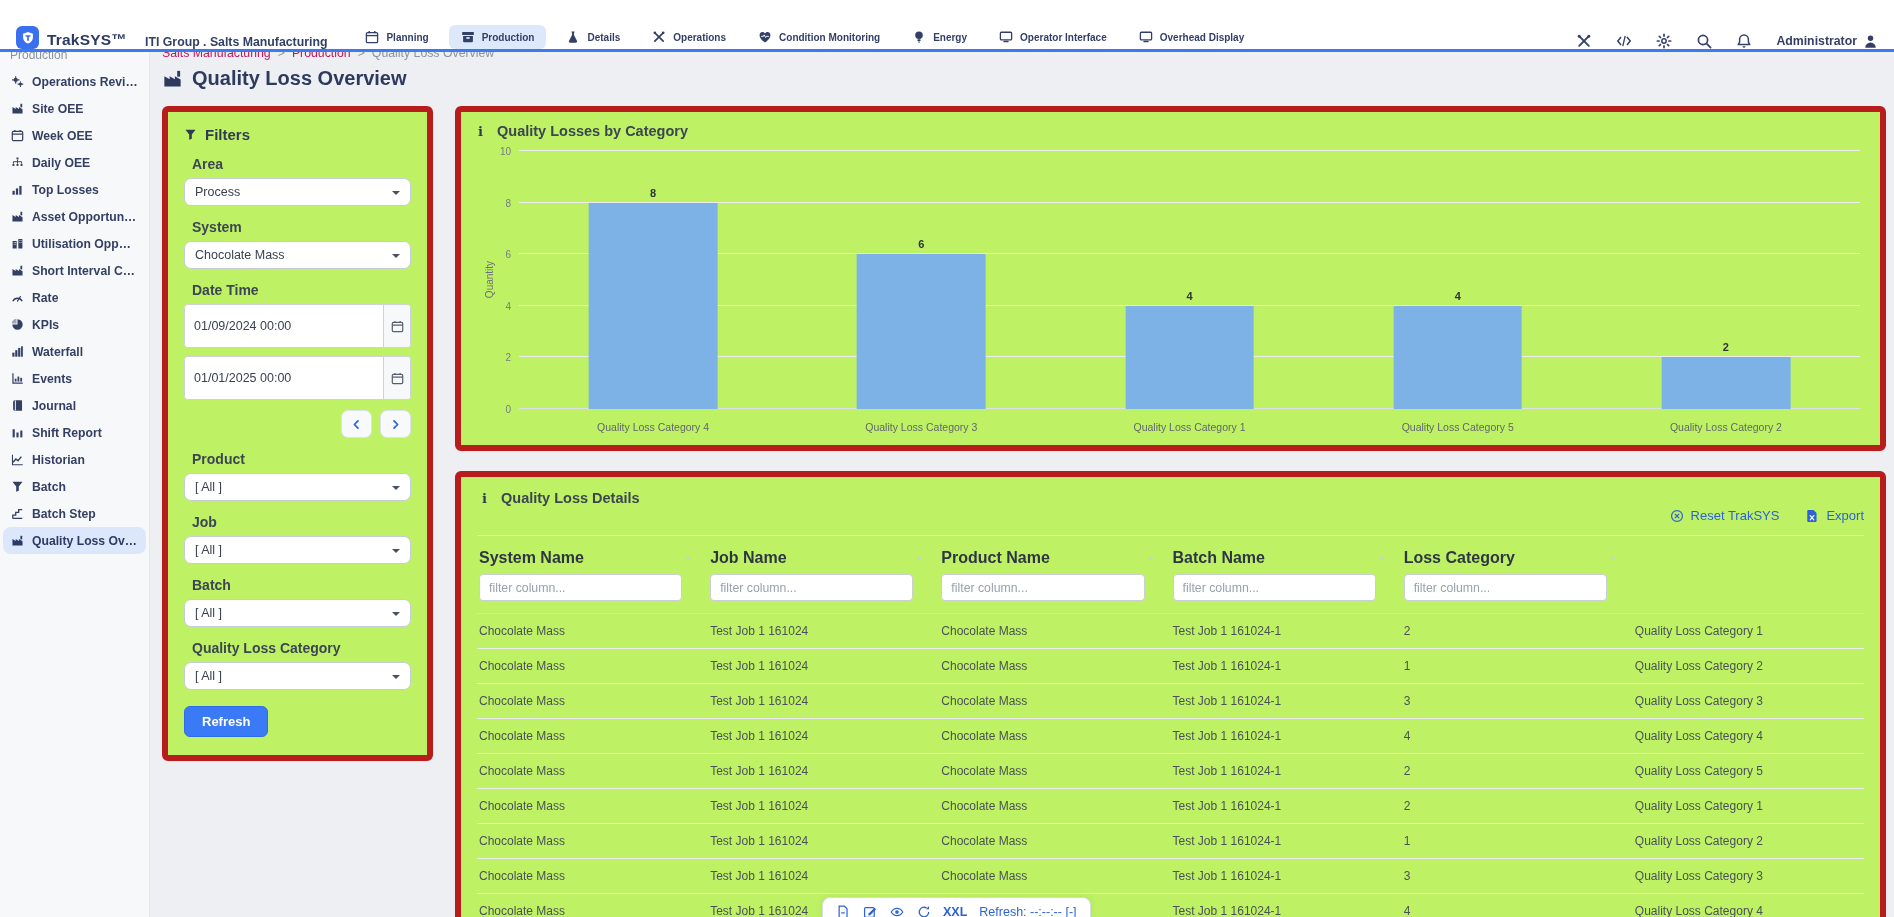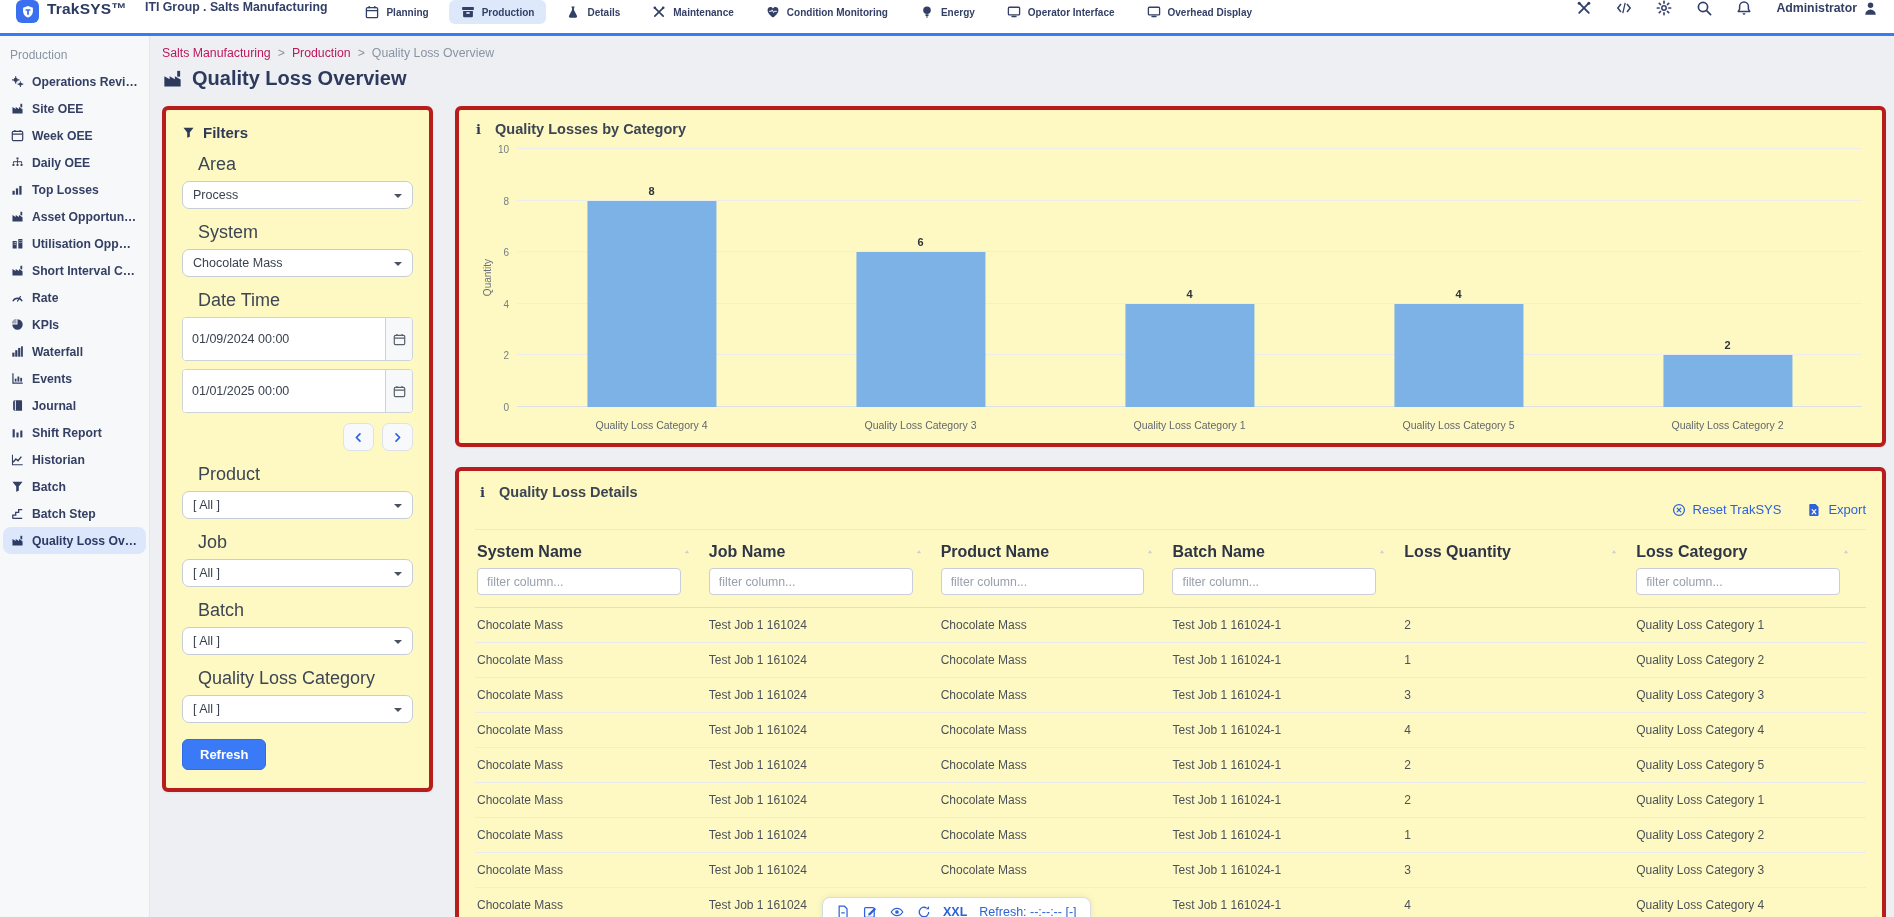--- a/index.html
+++ b/index.html
@@ -1,21 +1,21 @@
 <!DOCTYPE html>
 <html><head>
 <meta charset="utf-8">
 <style>
   *{box-sizing:border-box;margin:0;padding:0}
   html,body{width:1894px;height:917px;overflow:hidden;background:#edeff3;
     font-family:"Liberation Sans",sans-serif;color:#333f63;position:relative}
 
   
-  .topnav{position:absolute;top:0;left:0;right:0;height:36px;background:#fff;
-    border-bottom:3px solid #3b7af0;display:flex;align-items:flex-start;padding:0 16px;z-index:30}
+  .topnav{position:absolute;top:0;left:0;right:0;height:52px;background:#fff;
+    border-bottom:3px solid #3b7af0;display:flex;align-items:flex-end;padding:0 16px;z-index:30}
   .logo{width:23px;height:23px;border-radius:6px;background:#3a6ff0;display:flex;
     align-items:center;justify-content:center;flex:none}
   .logo svg{width:15px;height:15px}
   .brand{font-size:15.5px;font-weight:800;color:#2c3a63;margin-left:8px;letter-spacing:.2px}
   .org{font-size:12.3px;font-weight:600;color:#323f66;margin-left:18px;white-space:nowrap}
   .nav-menu{display:flex;align-items:center;gap:8px;margin-left:26px}
   .nav-item{display:flex;align-items:center;gap:7px;padding:5px 12px;border-radius:6px;
     font-size:10px;font-weight:600;color:#323f66;white-space:nowrap;cursor:pointer}
   .nav-item.active{background:#dde8fb}
   .icn{display:inline-flex;width:1em;height:1em;font-size:14px;color:inherit}
@@ -39,27 +39,27 @@
 
   
   .main{position:absolute;top:36px;left:150px;right:0;bottom:0;padding:0 8px 0 12px;overflow:hidden}
   .breadcrumb{margin-top:10px;font-size:12.3px;color:#8a93a3;display:flex;gap:7px;align-items:center}
   .breadcrumb .bc-link{color:#be185d;cursor:pointer}
   .title-row{display:flex;align-items:center;gap:9px;margin-top:7px}
   .title-row .icn{font-size:21px;color:#2d3a5e}
   h1.page-title{font-size:20px;font-weight:800;color:#2d3a5e}
 
   .content{display:flex;gap:22px;margin-top:16px;align-items:flex-start}
-  .card{background:#fef9c3;border:4px solid #b91c1c;border-radius:6px;box-shadow:0 1px 2px rgba(16,24,40,.05)}
+  .card{background:#bef264;border:6px solid #b91c1c;border-radius:6px;box-shadow:0 1px 2px rgba(16,24,40,.05)}
 
   
   .filters-card{width:271px;flex:none;padding:14px 16px 18px}
   .filters-head{display:flex;align-items:center;gap:8px;font-size:15px;font-weight:700;color:#2f3a55}
   .filters-head .icn{font-size:13px;color:#2f3a55}
-  .f-label{font-size:18px;color:#3d4654;margin:13px 16px 6px;font-weight:400}
+  .f-label{font-size:14px;color:#3d4654;margin:13px 8px 6px;font-weight:700}
   .select{height:28px;border:1px solid #c7cdd7;border-radius:7px;background:#fff;display:flex;
     align-items:center;padding:0 10px;font-size:12.5px;color:#3a4250;cursor:pointer;position:relative}
   .select .caret{position:absolute;right:10px;top:12px;width:0;height:0;
     border-left:4px solid transparent;border-right:4px solid transparent;border-top:4.5px solid #4a5260}
   .date-wrap{display:flex;height:44px;border:1px solid #ced3db;border-radius:4px;overflow:hidden;
     background:#fff;margin-bottom:8px}
   .date-wrap input{flex:1;border:0;outline:none;padding:0 9px;font-size:12.5px;color:#3a4250;
     font-family:"Liberation Sans",sans-serif;min-width:0}
   .cal-btn{width:27px;border-left:1px solid #ced3db;background:#f7f8fa;display:flex;align-items:center;
     justify-content:center;cursor:pointer;color:#57606b}
@@ -170,21 +170,21 @@
         <span>Details</span>
       </div>
       <div class="nav-item">
         <span class="icn">
           <svg viewBox="0 0 16 16">
             <path fill="none" stroke="currentColor" stroke-width="1.9" stroke-linecap="round" d="M3.2 3.2l9.6 9.6M12.8 3.2L3.2 12.8"></path>
             <circle cx="3.2" cy="3.2" r="1.5" fill="currentColor"></circle>
             <circle cx="12.8" cy="3.2" r="1.5" fill="currentColor"></circle>
           </svg>
         </span>
-        <span>Maintenance</span>
+        <span>Operations</span>
       </div>
       <div class="nav-item">
         <span class="icn">
           <svg viewBox="0 0 16 16">
             <path fill="currentColor" d="M8 14.2S1.8 10.3 1.8 5.9C1.8 3.7 3.4 2.3 5.2 2.3c1.2 0 2.3.7 2.8 1.8.5-1.1 1.6-1.8 2.8-1.8 1.8 0 3.4 1.4 3.4 3.6 0 4.4-6.2 8.3-6.2 8.3z"></path>
             <path fill="none" stroke="#fff" stroke-width="1.1" d="M3.6 7.2h2.6l.9-1.6 1.6 3 .9-1.4h2.8"></path>
           </svg>
         </span>
         <span>Condition Monitoring</span>
       </div>
@@ -718,30 +718,20 @@
                 </span>
               </div><input class="th-filter" placeholder="filter column..." style=""></div>
             <div class="th-cell"><div class="th-top">
                 <span class="th-label">Batch Name</span>
                 <span class="sort icn">
                   <svg viewBox="0 0 16 16">
                     <path d="M8 4.5l4.3 6h-8.6z" fill="currentColor"></path>
                   </svg>
                 </span>
               </div><input class="th-filter" placeholder="filter column..." style=""></div>
-            <div class="th-cell">
-              <div class="th-top">
-                <span class="th-label">Loss Quantity</span>
-                <span class="sort icn">
-                  <svg viewBox="0 0 16 16">
-                    <path d="M8 4.5l4.3 6h-8.6z" fill="currentColor"></path>
-                  </svg>
-                </span>
-              </div>
-            </div>
             <div class="th-cell"><div class="th-top">
                 <span class="th-label">Loss Category</span>
                 <span class="sort icn">
                   <svg viewBox="0 0 16 16">
                     <path d="M8 4.5l4.3 6h-8.6z" fill="currentColor"></path>
                   </svg>
                 </span>
               </div><input class="th-filter" placeholder="filter column..." style=""></div>
           </div>
         <div id="tbody">

